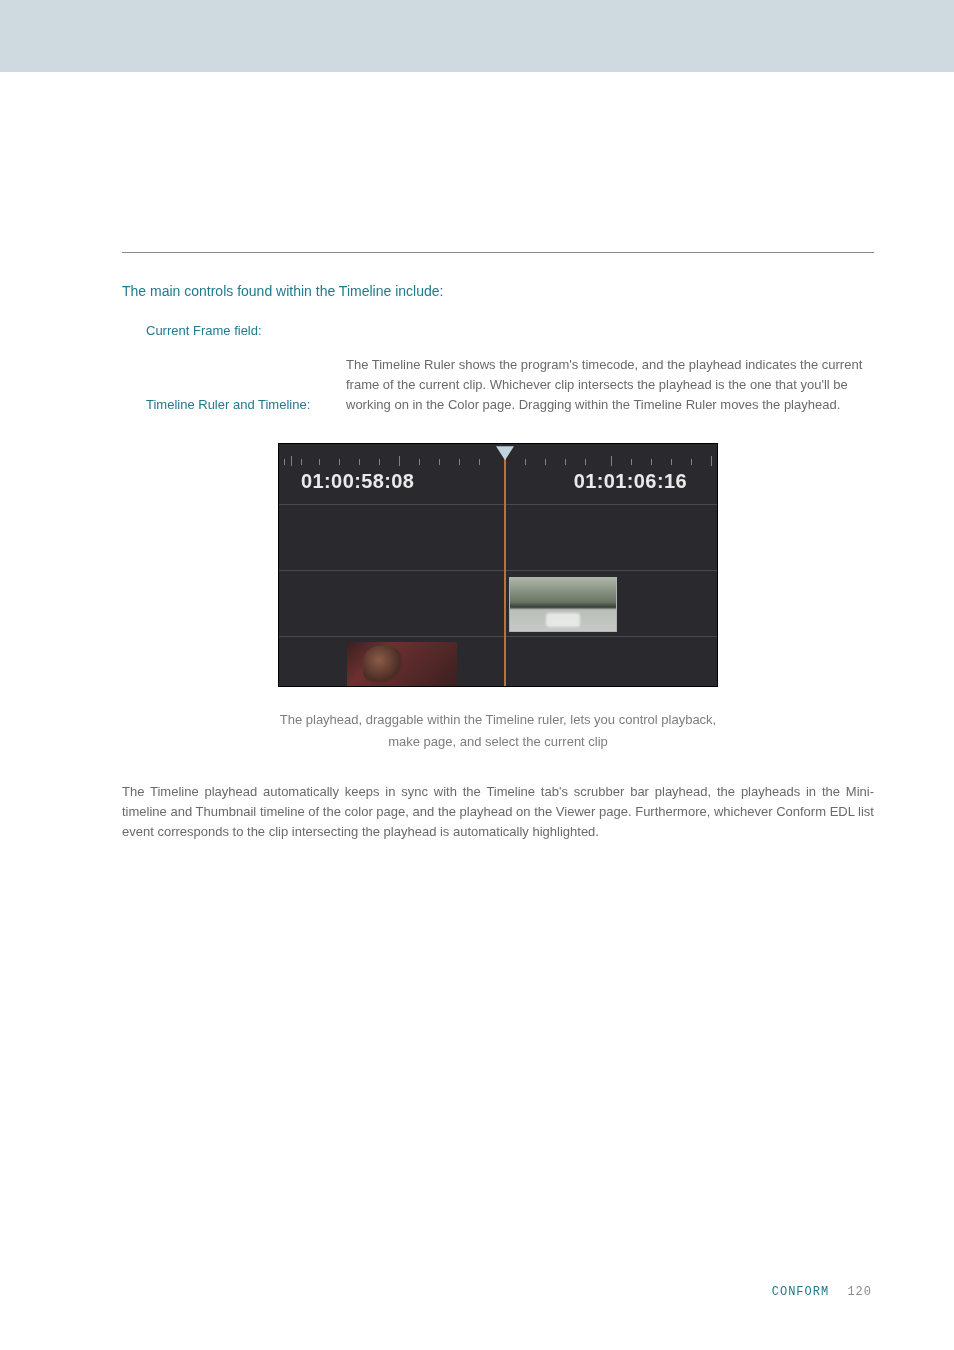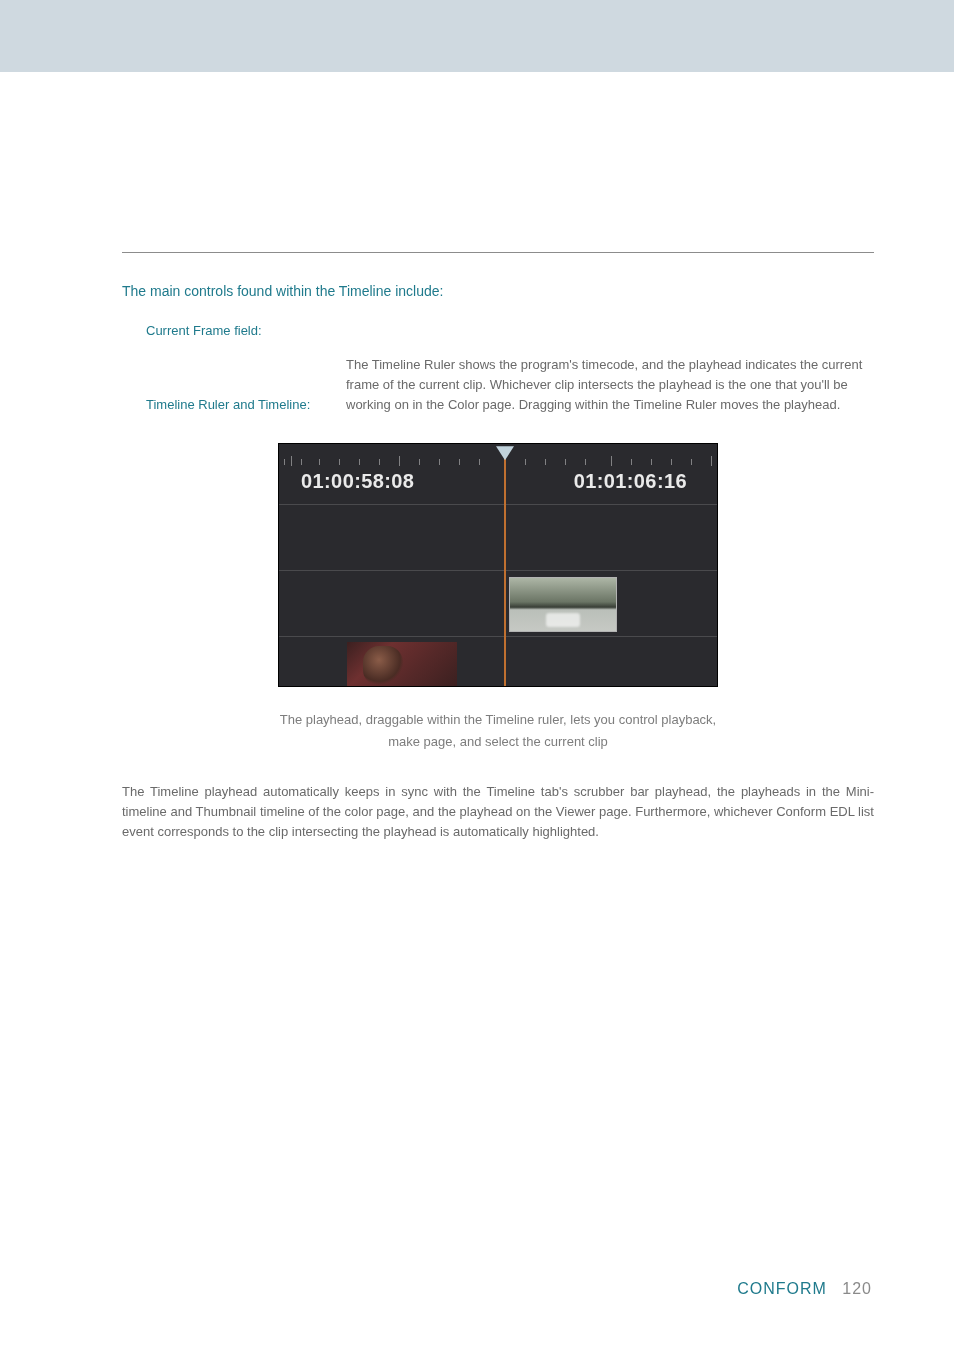--- a/index.html
+++ b/index.html
@@ -161,23 +161,24 @@
       margin-bottom: 28px;
     }
     .body-para {
       color: #6a6a6a;
       text-align: justify;
     }
     .footer {
       position:absolute;
       bottom: 48px;
       right: 82px;
-      font-size: 16px;
+      font-size: 12px;
       letter-spacing: 1px;
       color: #9a9a9a;
+      font-family: Liberation Mono, monospace;
     }
     .footer .section-name { color:#1f7a8c; }
     .footer .page-num { color:#8a8a8a; margin-left:10px; }
   </style>
 </head>
 <body>
 
 <div class="header-bar"></div>
 
 <div class="content">

